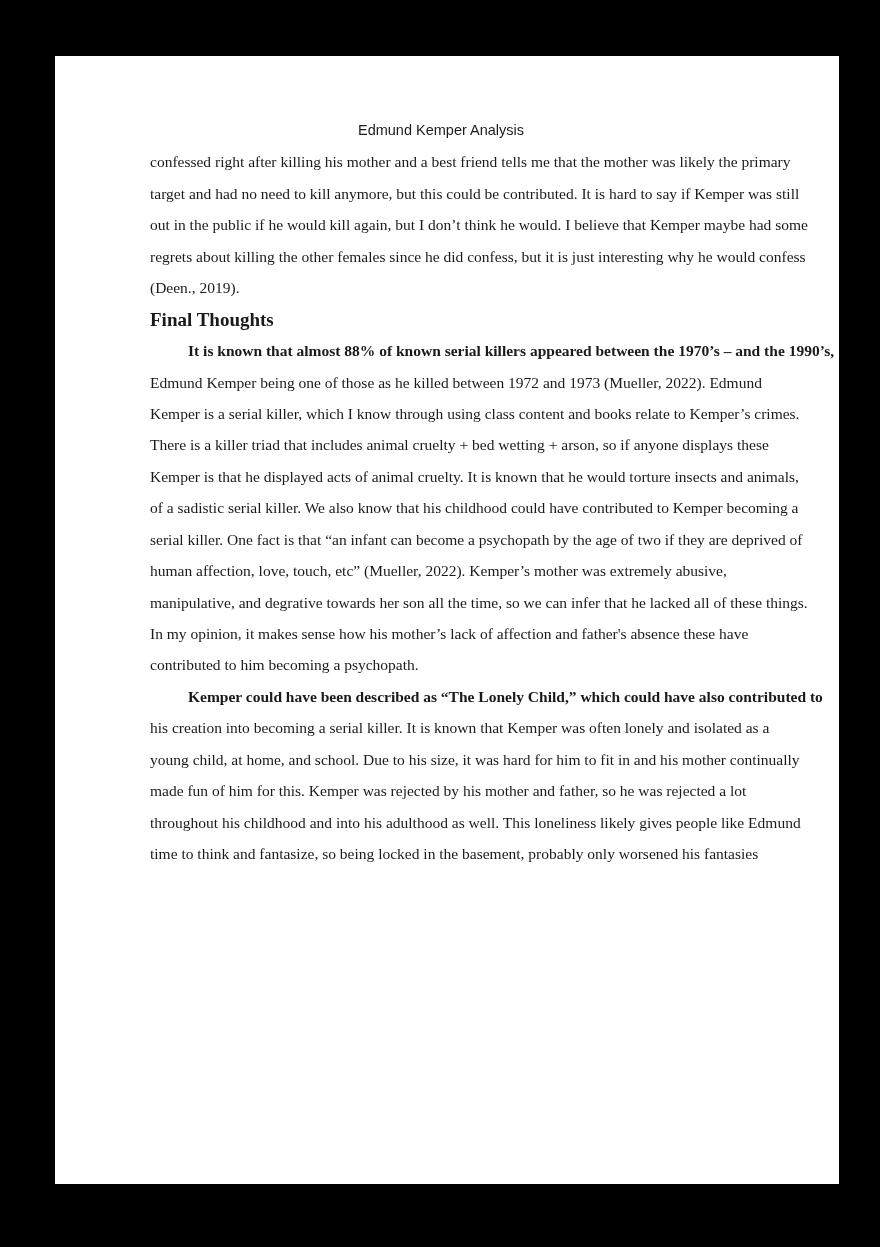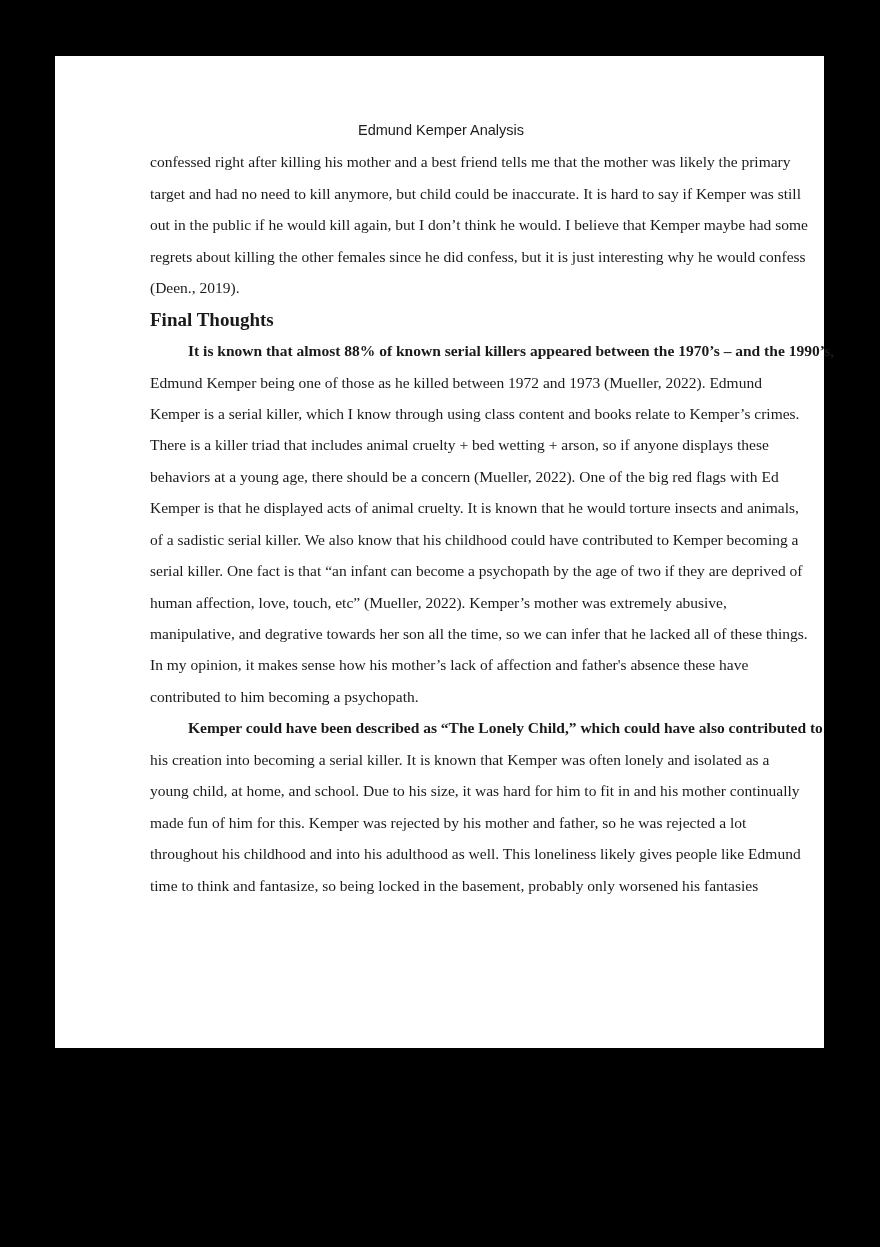--- a/index.html
+++ b/index.html
@@ -12,22 +12,23 @@
     background: #000000;
     position: relative;
     font-family: "Liberation Serif", serif;
     overflow: hidden;
   }
   .page {
     position: absolute;
     left: 55px;
     top: 56px;
     width: 769px;
-    height: 992px;
+    height: 1128px;
     background: #ffffff;
+    padding-left: 15px;
   }
   .content {
     position: absolute;
     left: 95px;
     top: 59px;
     width: 582px;
     color: #1a1a1a;
   }
   .line {
     height: 31.45px;
@@ -53,30 +54,29 @@
   }
 </style>
 </head>
 <body style="background: rgb(0, 0, 0);">
 
 <div class="page" style="background: rgb(255, 255, 255);">
   <div class="content" style="color: rgb(26, 26, 26);">
     <div class="line title">Edmund Kemper Analysis</div>
 
   <div class="line">confessed right after killing his mother and a best friend tells me that the mother was likely the primary</div>
-      <div class="line">target and had no need to kill anymore, but child could be inaccurate. It is hard to say if Kemper was still</div>
+      <div class="line">target and had no need to kill anymore, but this could be contributed. It is hard to say if Kemper was still</div>
       <div class="line">out in the public if he would kill again, but I don’t think he would. I believe that Kemper maybe had some</div>
       <div class="line">regrets about killing the other females since he did confess, but it is just interesting why he would confess</div>
       <div class="line">(Deen., 2019).</div>
       <div class="line heading">Final Thoughts</div>
       <div class="line indent">It is known that almost 88% of known serial killers appeared between the 1970’s – and the 1990’s,</div>
       <div class="line">Edmund Kemper being one of those as he killed between 1972 and 1973 (Mueller, 2022). Edmund</div>
       <div class="line">Kemper is a serial killer, which I know through using class content and books relate to Kemper’s crimes.</div>
       <div class="line">There is a killer triad that includes animal cruelty + bed wetting + arson, so if anyone displays these</div>
-      <div class="line">behaviors at a young age, there should be a concern (Mueller, 2022). One of the big red flags with Ed</div>
       <div class="line">Kemper is that he displayed acts of animal cruelty. It is known that he would torture insects and animals,</div>
       <div class="line">of a sadistic serial killer. We also know that his childhood could have contributed to Kemper becoming a</div>
       <div class="line">serial killer. One fact is that “an infant can become a psychopath by the age of two if they are deprived of</div>
       <div class="line">human affection, love, touch, etc” (Mueller, 2022). Kemper’s mother was extremely abusive,</div>
       <div class="line">manipulative, and degrative towards her son all the time, so we can infer that he lacked all of these things.</div>
       <div class="line">In my opinion, it makes sense how his mother’s lack of affection and father's absence these have</div>
       <div class="line">contributed to him becoming a psychopath.</div>
       <div class="line indent">Kemper could have been described as “The Lonely Child,” which could have also contributed to</div>
       <div class="line">his creation into becoming a serial killer. It is known that Kemper was often lonely and isolated as a</div>
       <div class="line">young child, at home, and school. Due to his size, it was hard for him to fit in and his mother continually</div>

